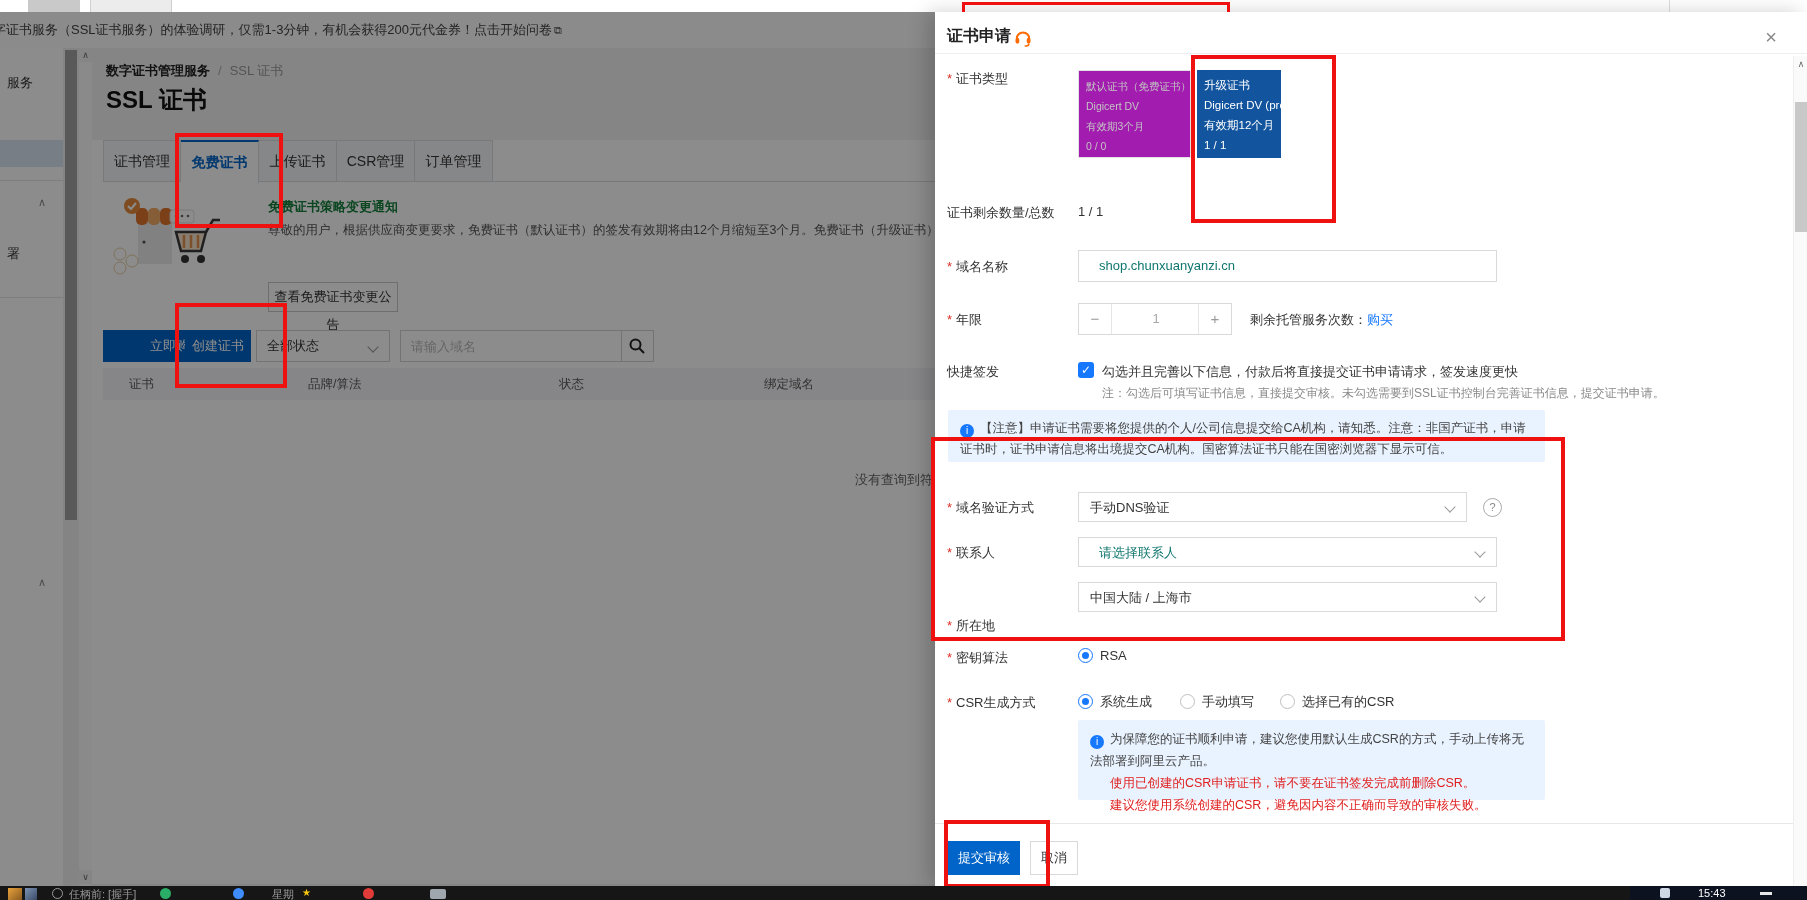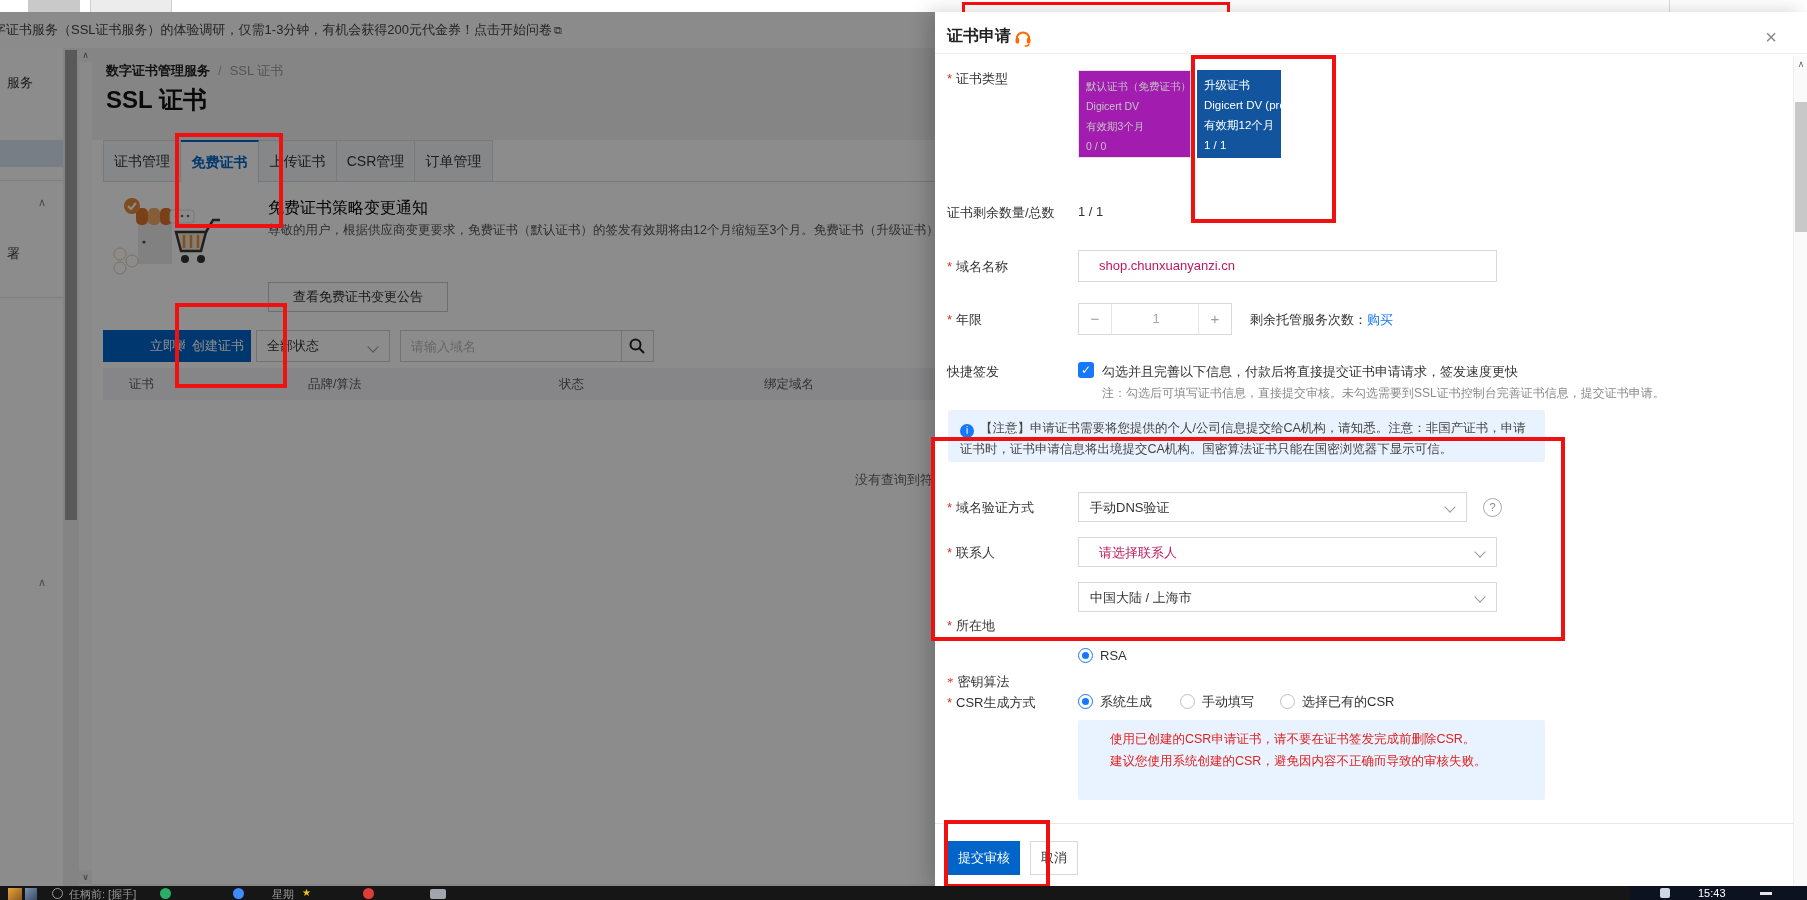--- a/index.html
+++ b/index.html
@@ -34,23 +34,23 @@
   .crumb b{color:#222;}
   .crumb .sep{color:#aaa;margin:0 8px;}
   .crumb .cur{color:#999;}
   .ptitle{position:absolute;left:14px;top:36px;font-size:24px;font-weight:bold;color:#111;}
   .tabs{position:absolute;left:11px;top:92px;height:42px;display:flex;}
   .tab{width:78px;height:42px;box-sizing:border-box;border:1px solid #dcdcdc;border-left:none;background:#f5f6f8;
     font-size:14px;color:#333;text-align:center;line-height:40px;}
   .tab:first-child{border-left:1px solid #dcdcdc;}
   .tab.active{background:#fff;color:#0064c8;font-weight:bold;border-top:2px solid #0064c8;border-bottom:none;height:43px;}
   .tabline{position:absolute;left:401px;top:133px;width:442px;height:1px;background:#dcdcdc;}
-  .ntitle{position:absolute;left:176px;top:150px;font-size:16px;font-weight:normal;color:#000000;}
+  .ntitle{position:absolute;left:176px;top:150px;font-size:13px;font-weight:bold;color:#15803d;}
   .nbody{position:absolute;left:176px;top:174px;width:700px;font-size:12.5px;color:#555;white-space:nowrap;overflow:hidden;}
-  .nbtn{position:absolute;left:176px;top:234px;width:180px;height:30px;box-sizing:border-box;border:1px solid #c9c9c9;background:#fff;
+  .nbtn{position:absolute;left:176px;top:234px;width:130px;height:30px;box-sizing:border-box;border:1px solid #c9c9c9;background:#fff;
     font-size:13px;color:#333;text-align:center;line-height:28px;}
   .btn-blue{background:#0064c8;color:#fff;font-size:13px;text-align:center;line-height:32px;}
   .selbox{box-sizing:border-box;border:1px solid #d2d2d2;background:#fff;font-size:13px;color:#333;line-height:30px;padding:0 10px;}
   .chevron{position:absolute;right:12px;top:12px;width:7px;height:7px;border-right:1.5px solid #999;border-bottom:1.5px solid #999;transform:rotate(45deg);}
   .searchin{position:absolute;left:308px;top:282px;width:222px;height:32px;box-sizing:border-box;border:1px solid #d2d2d2;background:#fff;
     font-size:13px;color:#333;padding:0 10px;font-family:inherit;}
   .searchin::placeholder{color:#b9b9b9;}
   .searchbtn{position:absolute;left:530px;top:282px;width:32px;height:32px;box-sizing:border-box;border:1px solid #d2d2d2;border-left:none;background:#fff;}
   .thead{position:absolute;left:11px;top:320px;width:832px;height:32px;background:#f4f5f7;font-size:12.5px;color:#595959;line-height:32px;}
   .th{position:absolute;top:0;}
@@ -60,21 +60,21 @@
   .drawer{position:absolute;left:935px;top:12px;width:872px;height:874px;background:#fff;z-index:60;box-shadow:-8px 0 18px rgba(0,0,0,.18);}
   .d-title{position:absolute;left:12px;top:14px;font-size:16px;font-weight:600;color:#222;}
   .d-close{position:absolute;left:824px;top:14px;width:24px;height:24px;font-size:20px;color:#888;text-align:center;line-height:22px;}
   .d-div{position:absolute;left:0;top:41px;width:872px;height:1px;background:#eee;}
   .flabel{position:absolute;left:12px;font-size:13px;color:#333;white-space:nowrap;}
   .req{color:#d93026;margin-right:4px;}
   .card{position:absolute;box-sizing:border-box;font-size:11.5px;line-height:20px;padding:5px 7px;white-space:nowrap;overflow:hidden;}
   .card1{left:143px;top:58px;width:113px;height:88px;border:1px solid #e2e2e2;color:#c3c3c3;background:#a21caf;font-size:10.5px;}
   .card2{left:262px;top:58px;width:84px;height:88px;background:#12559e;color:#fff;}
   .dinput{position:absolute;box-sizing:border-box;border:1px solid #d9d9d9;background:#fff;font-size:13px;line-height:30px;padding:0 11px;white-space:nowrap;}
-  .ghost{color:#be185d;padding-left:20px;}
+  .ghost{color:#0f766e;padding-left:20px;}
   .step{position:absolute;left:143px;top:291px;width:154px;height:32px;box-sizing:border-box;border:1px solid #d9d9d9;}
   .step .m{position:absolute;left:0;top:0;width:32px;height:30px;border-right:1px solid #e6e6e6;color:#999;text-align:center;line-height:30px;font-size:15px;}
   .step .v{position:absolute;left:32px;top:0;width:90px;height:30px;color:#a9a9a9;text-align:center;line-height:30px;font-size:13px;}
   .step .p{position:absolute;right:0;top:0;width:32px;height:30px;border-left:1px solid #e6e6e6;color:#999;text-align:center;line-height:30px;font-size:15px;}
   .cbx{position:absolute;left:143px;top:350px;width:16px;height:16px;background:#1677ff;border-radius:3px;color:#fff;font-size:12px;line-height:16px;text-align:center;}
   .ibox{position:absolute;background:#e9f3ff;border-radius:2px;font-size:12.5px;color:#444;line-height:21px;padding:8px 12px;box-sizing:border-box;}
   .iico{display:inline-block;width:14px;height:14px;background:#1677ff;border-radius:50%;color:#fff;font-size:10px;line-height:14px;text-align:center;
     font-style:normal;margin-right:6px;vertical-align:-2px;}
   .helpq{position:absolute;left:548px;top:486px;width:17px;height:17px;border:1px solid #aaa;border-radius:50%;color:#888;font-size:11px;line-height:16px;text-align:center;}
   .radio{display:inline-block;width:15px;height:15px;border-radius:50%;box-sizing:border-box;vertical-align:-3px;margin-right:7px;}
@@ -264,29 +264,30 @@
       <span>请选择联系人</span>
       <span class="chevron" style="top:10px;"></span>
     </div>
 
     <div class="flabel" style="top:577px;margin-top:28px;"><span class="req">*</span><span>所在地</span></div>
     <div class="dinput" style="left:143px;top:570px;width:419px;height:30px;">
       <span>中国大陆 / 上海市</span>
       <span class="chevron" style="top:10px;"></span>
     </div>
 
-    <div class="flabel" style="top:661px;font-family:Liberation Serif, serif;"><span class="req">*</span><span>密钥算法</span></div>
+    <div class="flabel" style="top:637px;"><span class="req">*</span><span>密钥算法</span></div>
     <div class="abs rlabel" style="left:143px;top:636px;"><span class="radio on"></span><span>RSA</span></div>
 
     <div class="flabel" style="top:682px;"><span class="req">*</span><span>CSR生成方式</span></div>
     <div class="abs rlabel" style="left:143px;top:681px;"><span class="radio on"></span><span>系统生成</span></div>
     <div class="abs rlabel" style="left:245px;top:681px;"><span class="radio off"></span><span>手动填写</span></div>
     <div class="abs rlabel" style="left:345px;top:681px;"><span class="radio off"></span><span>选择已有的CSR</span></div>
 
     <div class="ibox" style="left:143px;top:708px;width:467px;height:80px;line-height:22px;">
+      <div><i class="iico">i</i><span>为保障您的证书顺利申请，建议您使用默认生成CSR的方式，手动上传将无法部署到阿里云产品。</span></div>
       <div class="redtxt" style="padding-left:20px;">使用已创建的CSR申请证书，请不要在证书签发完成前删除CSR。</div>
       <div class="redtxt" style="padding-left:20px;">建议您使用系统创建的CSR，避免因内容不正确而导致的审核失败。</div>
     </div>
 
     <div class="d-footline"></div>
     <div class="btn-blue d-submit">提交审核</div>
     <div class="d-cancel">取消</div>
 
     <div class="dscroll">
       <div class="dsarrow">∧</div>

